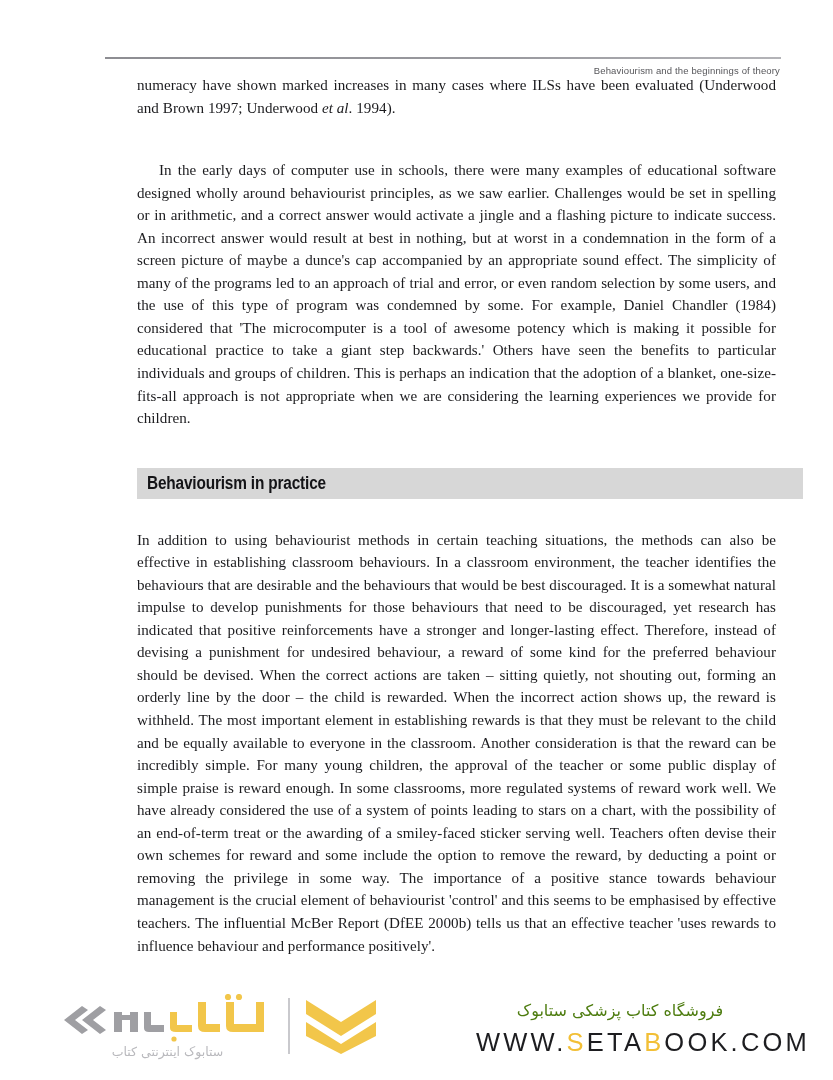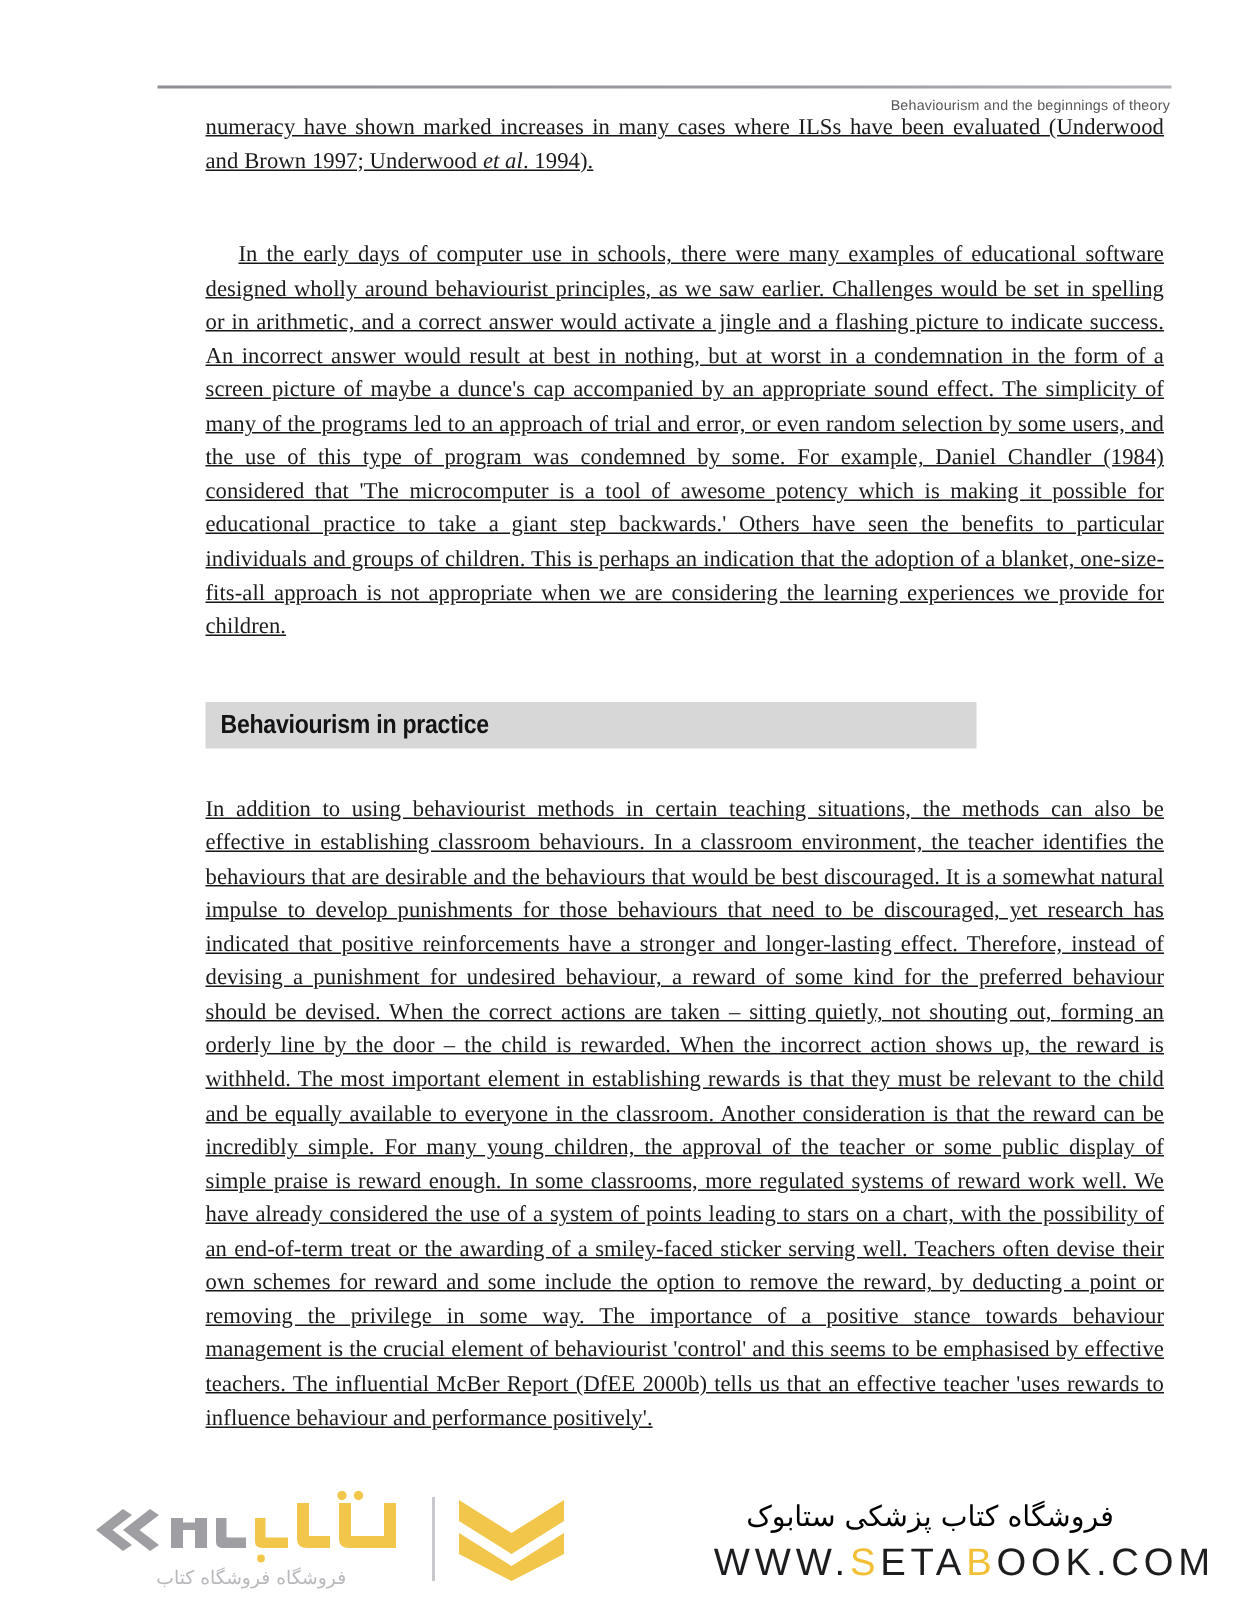--- a/index.html
+++ b/index.html
@@ -45,21 +45,20 @@
     height: 2px;
     background: linear-gradient(to right, #8d8d92 0%, #9a9a9f 60%, #b4b4b8 100%);
   }
 
   
   .column {
     position: absolute;
     left: 137px;
     top: 74px;
     width: 639px;
-    text-decoration: underline;
   }
 
   p.body {
     margin: 0;
     font-size: 15.1px;
     line-height: 22.55px;
     text-align: justify;
     text-justify: inter-word;
     letter-spacing: 0.05px;
     color: #1b1b1e;
@@ -69,23 +68,24 @@
     text-indent: 22px;
     margin-top: 40px;
   }
   .it { font-style: italic; }
 
   
   .section-band {
     position: relative;
     margin-top: 38px;
     margin-bottom: 30px;
-    width: 514px;
+    width: 644px;
     height: 31px;
     background: #d7d7d7;
+    padding-left: 22px;
   }
   .section-band .label {
     position: absolute;
     left: 10px;
     top: 50%;
     transform: translateY(-50%);
     font-family: "Liberation Sans Narrow", "Liberation Sans", "DejaVu Sans", sans-serif;
     font-weight: bold;
     font-size: 17.5px;
     letter-spacing: -0.2px;
@@ -169,22 +169,22 @@
   .footer-right {
     position: absolute;
     left: 430px;
     top: 14px;
     width: 380px;
     text-align: center;
   }
   .fa-line {
     direction: rtl;
     font-family: "DejaVu Sans", "Liberation Sans", sans-serif;
-    font-size: 19px;
-    color: #000000;
+    font-size: 16px;
+    color: #4d7c0f;
     white-space: nowrap;
     line-height: 26px;
   }
   .url-line {
     margin-top: 4px;
     font-family: "Liberation Sans", "DejaVu Sans", sans-serif;
     font-size: 25.5px;
     font-weight: 400;
     letter-spacing: 3.2px;
     color: #1d1d20;
@@ -233,21 +233,21 @@
         <path d="M146 8 L146 32 Q146 38 153 38 L168 38 L168 30 L154 30 L154 8 Z" fill="#f2c64a"></path>
         <path d="M174 8 L174 32 Q174 38 181 38 L204 38 L204 30 L182 30 L182 8 Z" fill="#f2c64a"></path>
         <path d="M204 8 L212 8 L212 38 L204 38 Z" fill="#f2c64a"></path>
 
         <circle cx="176" cy="3" r="3.1" fill="#f2c64a"></circle>
         <circle cx="187" cy="3" r="3.1" fill="#f2c64a"></circle>
 
         <circle cx="122" cy="45" r="2.6" fill="#f2c64a"></circle>
       </svg>
 
-      <div class="logo-sub">فروشگاه فروشگاه کتاب</div>
+      <div class="logo-sub">ستابوک اینترنتی کتاب</div>
 
       <div class="logo-divider"></div>
 
       <svg class="logo-chevrons" viewBox="0 0 78 60">
         <path d="M4 4 L39 26 L74 4 L74 18 L39 40 L4 18 Z" fill="#f2c64a"></path>
         <path d="M4 26 L39 48 L74 26 L74 40 L39 58 L4 40 Z" fill="#f2c64a"></path>
       </svg>
     </div>
 
     <div class="footer-right">

